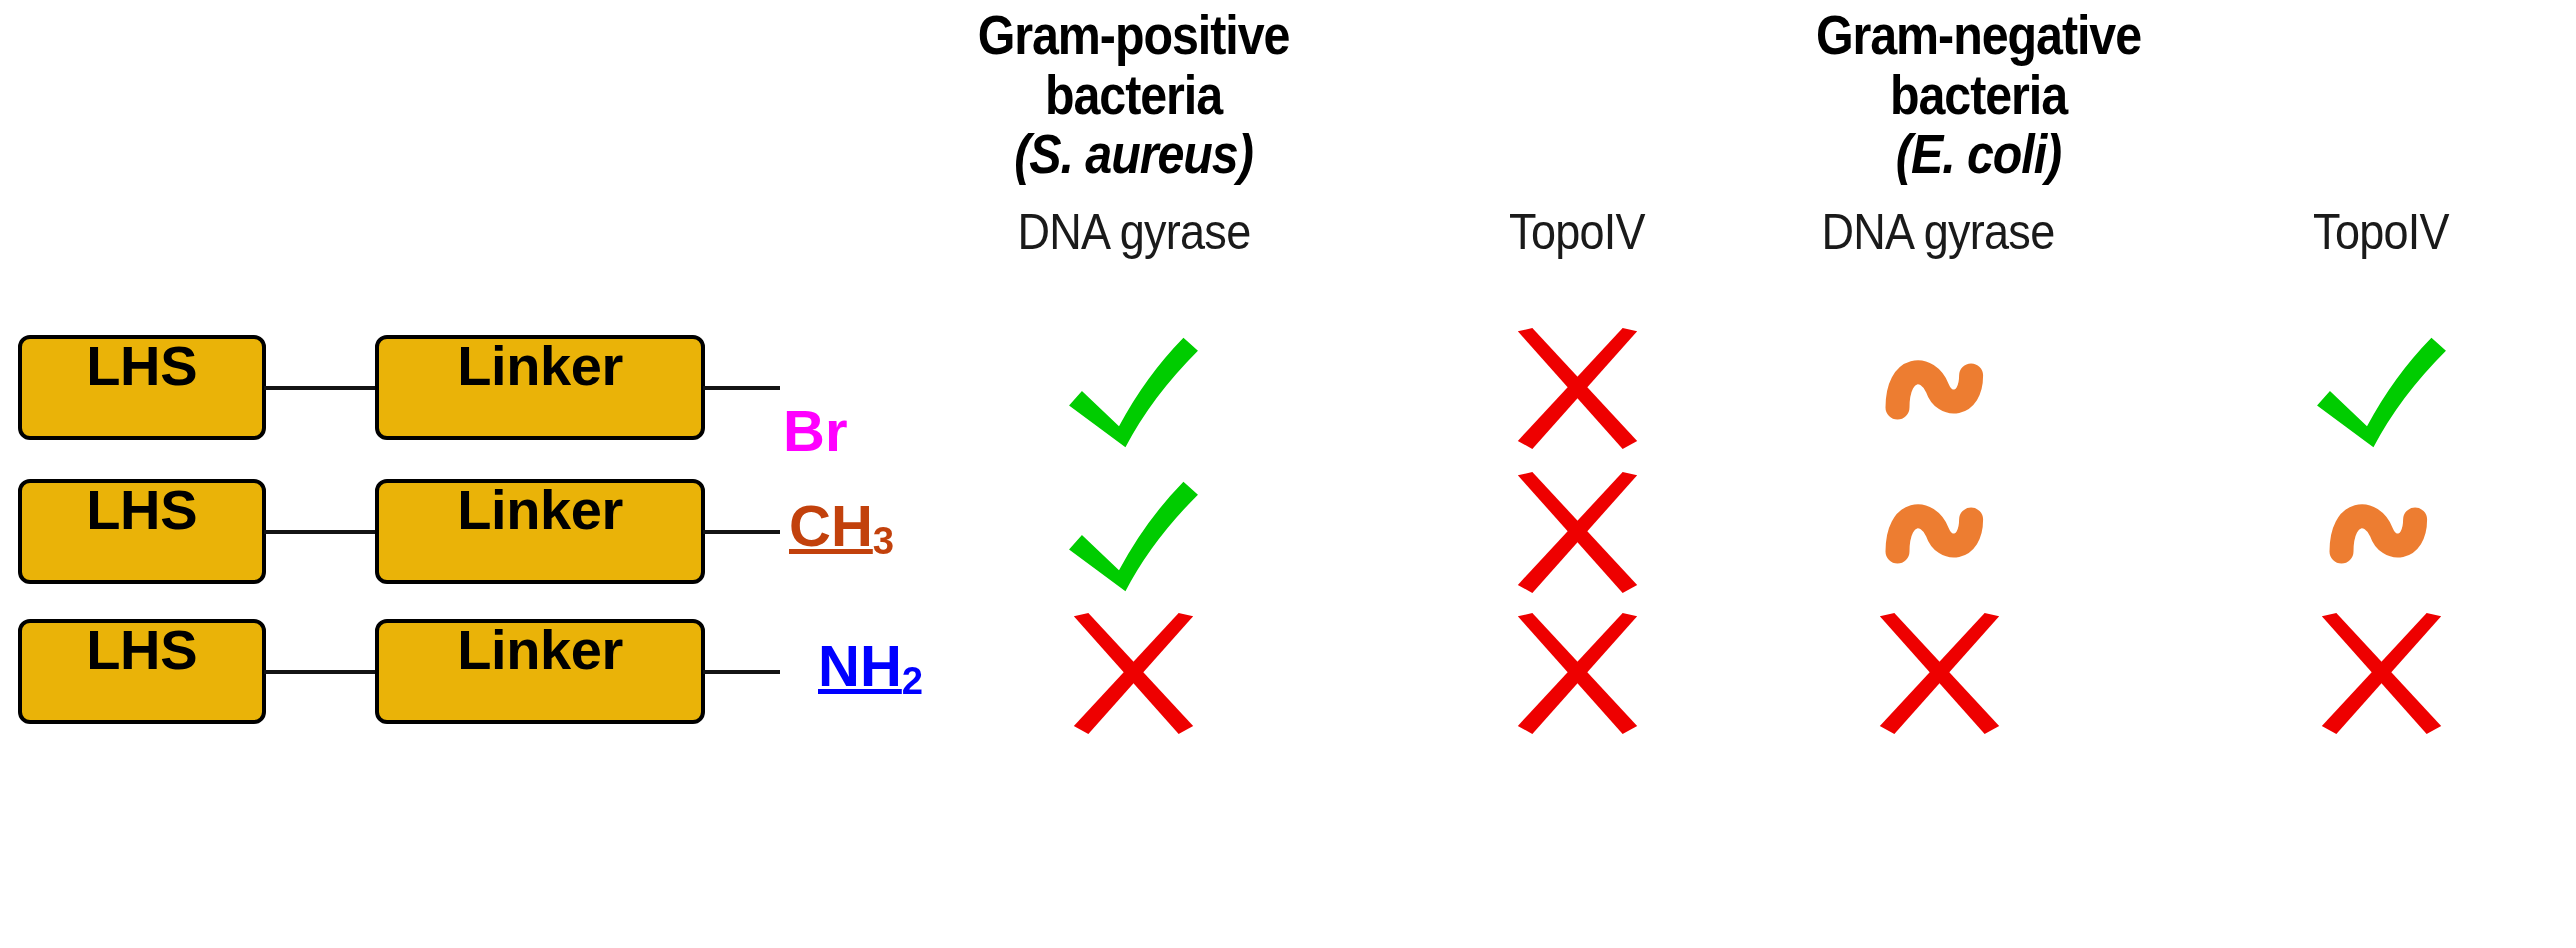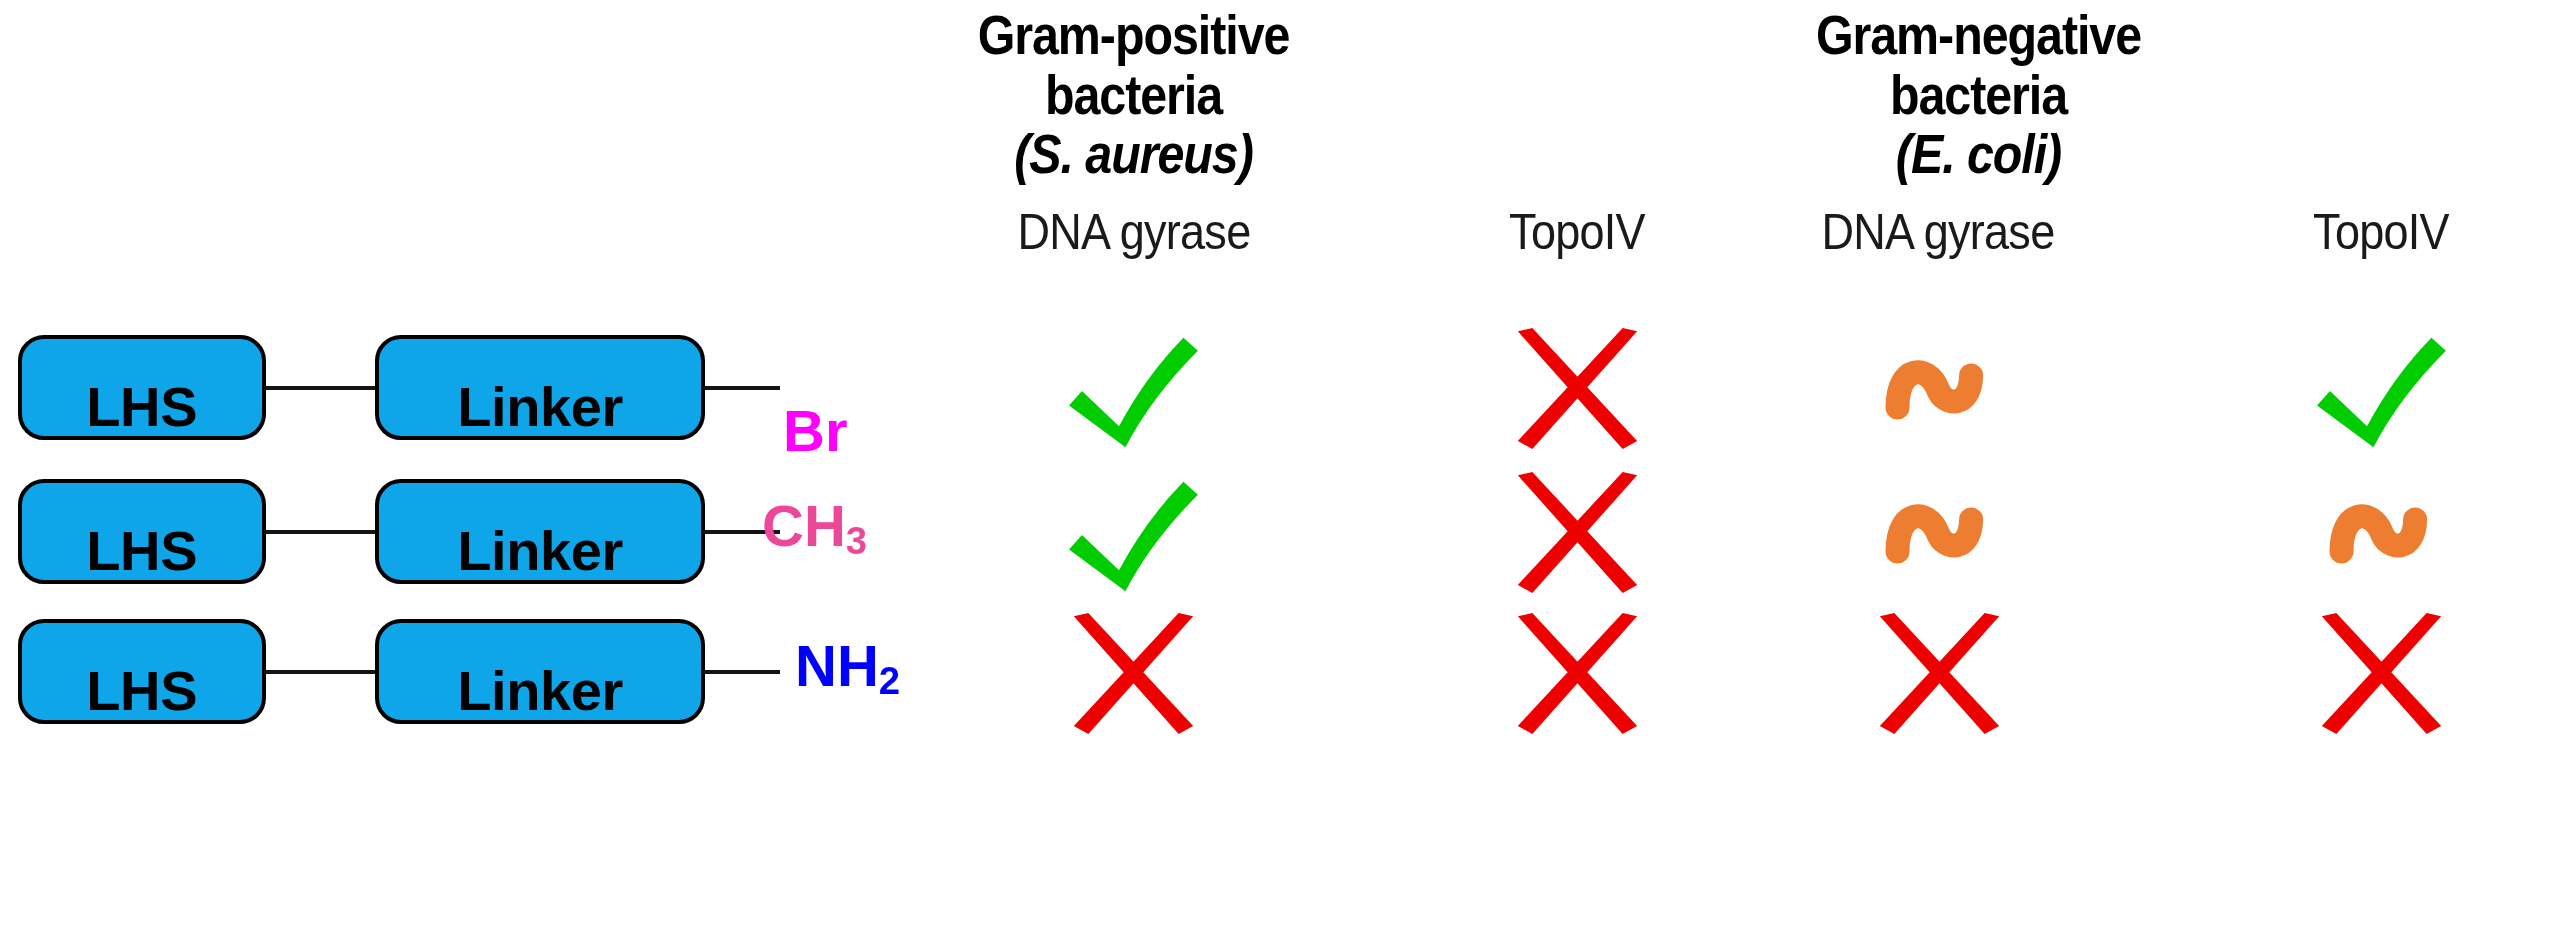--- a/index.html
+++ b/index.html
@@ -47,24 +47,24 @@
     white-space: nowrap;
   }
 
   
   .row { position: absolute; left: 0; width: 925px; }
 
   .node-box {
     position: absolute;
     box-sizing: border-box;
     border: 4px solid #000000;
-    border-radius: 26px;
-    background: #0ea5e9;
+    border-radius: 12px;
+    background: #eab308;
     display: flex;
-    align-items: flex-end;
+    align-items: flex-start;
     justify-content: center;
   }
   .node-box .node-label {
     font-family: "Liberation Sans", sans-serif;
     font-weight: bold;
     font-size: 56px;
     color: #000000;
     letter-spacing: -0.4px;
     line-height: 1;
     transform: translateY(-0.8px);
@@ -168,21 +168,21 @@
 
   <div class="row" style="top:0;">
     <div class="node-box" style="left:17.7px; top:479px; width:248px; height:105px;">
       <span class="node-label">LHS</span>
     </div>
     <div class="bond" style="left:264px; top:530px; width:113px;"></div>
     <div class="node-box" style="left:375px; top:479px; width:330px; height:105px;">
       <span class="node-label">Linker</span>
     </div>
     <div class="bond" style="left:703px; top:530px; width:77px;"></div>
-    <div class="substituent" style="left:762px; top:497px; color:#ec4899;">
+    <div class="substituent" style="left:789px; top:497px; color:#c2410c;text-decoration:underline;">
       <span>CH</span><sub>3</sub>
     </div>
   </div>
 
   <div class="cell" style="left:1053px; top:470px; width:161px; height:125px;">
     <svg width="145" height="121" viewBox="0 0 180 150" aria-hidden="true">
       <path d="M10 96 L26 78 L72 122 Q105 60 152 12 L170 28 Q112 86 80 148 Z" fill="#00CC00"></path>
     </svg>
   </div>
   <div class="cell" style="left:1497px; top:470px; width:161px; height:125px;">
@@ -204,21 +204,21 @@
 
   <div class="row" style="top:0;">
     <div class="node-box" style="left:17.7px; top:619px; width:248px; height:105px;">
       <span class="node-label">LHS</span>
     </div>
     <div class="bond" style="left:264px; top:670px; width:113px;"></div>
     <div class="node-box" style="left:375px; top:619px; width:330px; height:105px;">
       <span class="node-label">Linker</span>
     </div>
     <div class="bond" style="left:703px; top:670px; width:77px;"></div>
-    <div class="substituent" style="left:795px; top:637px; color:#0000FF;">
+    <div class="substituent" style="left:818px; top:637px; color:#0000FF;text-decoration:underline;">
       <span>NH</span><sub>2</sub>
     </div>
   </div>
 
   <div class="cell" style="left:1053px; top:611px; width:161px; height:125px;">
     <svg width="129" height="121" viewBox="0 0 160 150" aria-hidden="true">
       <path d="M6 4 L24 0 L154 140 L136 150 Z" fill="#EE0000"></path>
       <path d="M154 4 L136 0 L6 140 L24 150 Z" fill="#EE0000"></path>
     </svg>
   </div>

